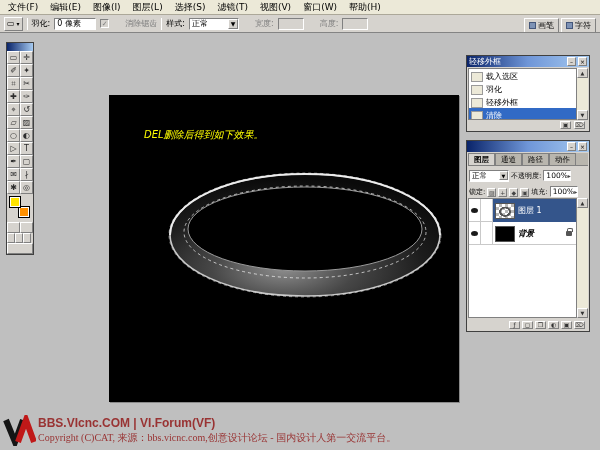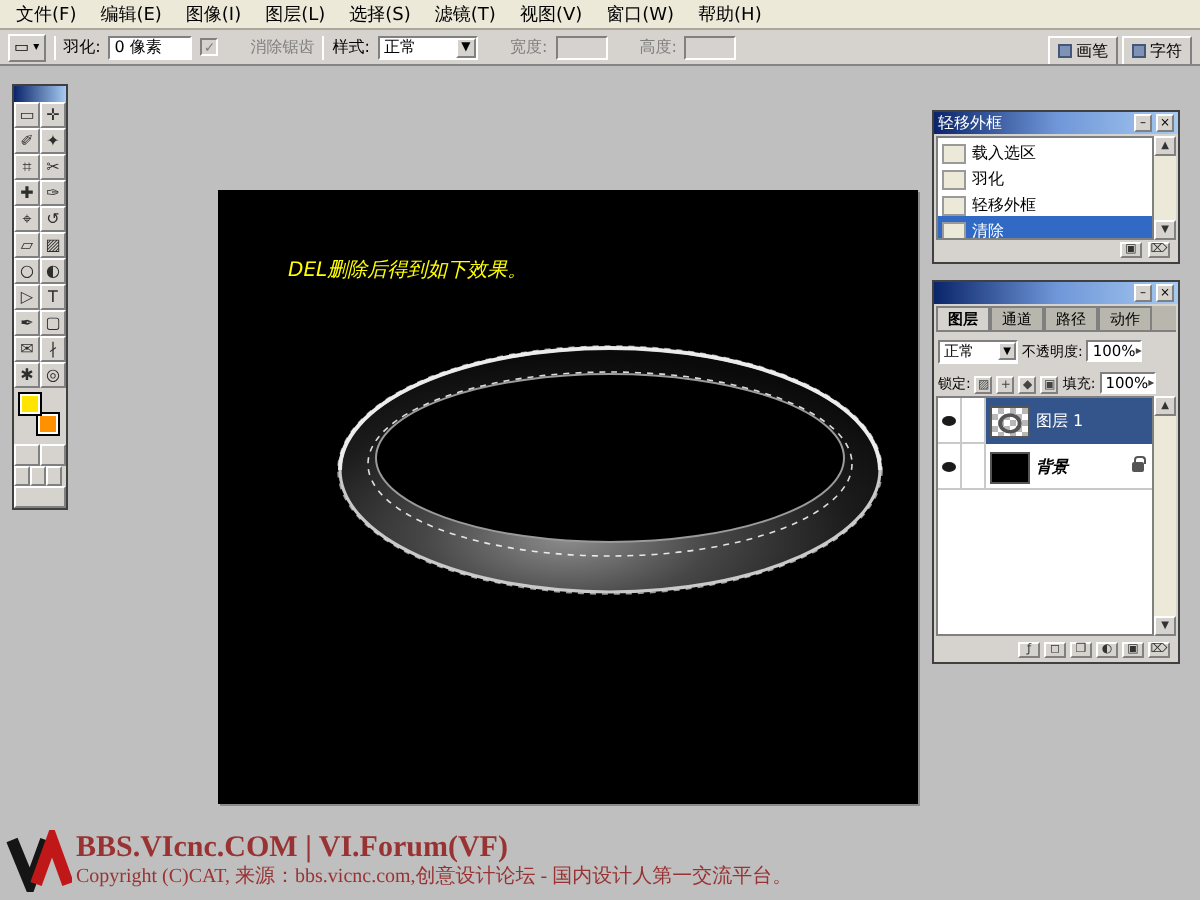--- a/index.html
+++ b/index.html
@@ -113,22 +113,22 @@
   .l-name.bgname{font-style:italic;font-weight:bold;}
   .lock-icon{width:6px;height:5px;background:#555;border-radius:1px;position:relative;margin-left:auto;margin-right:4px;flex:0 0 auto;}
   .lock-icon::before{content:"";position:absolute;left:1px;top:-3px;width:4px;height:3px;
     border:1px solid #555;border-bottom:none;border-radius:2px 2px 0 0;}
   .l-scroll{position:absolute;top:57px;right:1px;width:11px;bottom:13px;background:#ece9d8;display:flex;flex-direction:column;}
   .l-foot{position:absolute;left:1px;right:1px;bottom:1px;height:11px;background:#d6d3ce;
     display:flex;justify-content:flex-end;align-items:center;gap:2px;padding-right:3px;}
 
   
   .footer{position:absolute;left:0;top:413px;width:600px;height:37px;}
-  .f-line1{position:absolute;left:38px;top:3px;font-family:Liberation Serif, serif;
-    font-weight:bold;font-size:15px;white-space:nowrap;}
+  .f-line1{position:absolute;left:38px;top:3px;font-family:Liberation Sans, sans-serif;
+    font-weight:bold;font-size:12px;white-space:nowrap;}
   .f-line2{position:absolute;left:38px;top:18px;font-size:10px;white-space:nowrap;}
   .logo{position:absolute;left:2px;top:2px;}
 </style>
 </head>
 <body>
 
 <div id="app">
 
   <div class="menubar">
     <span class="menu-item">文件(F)</span>

